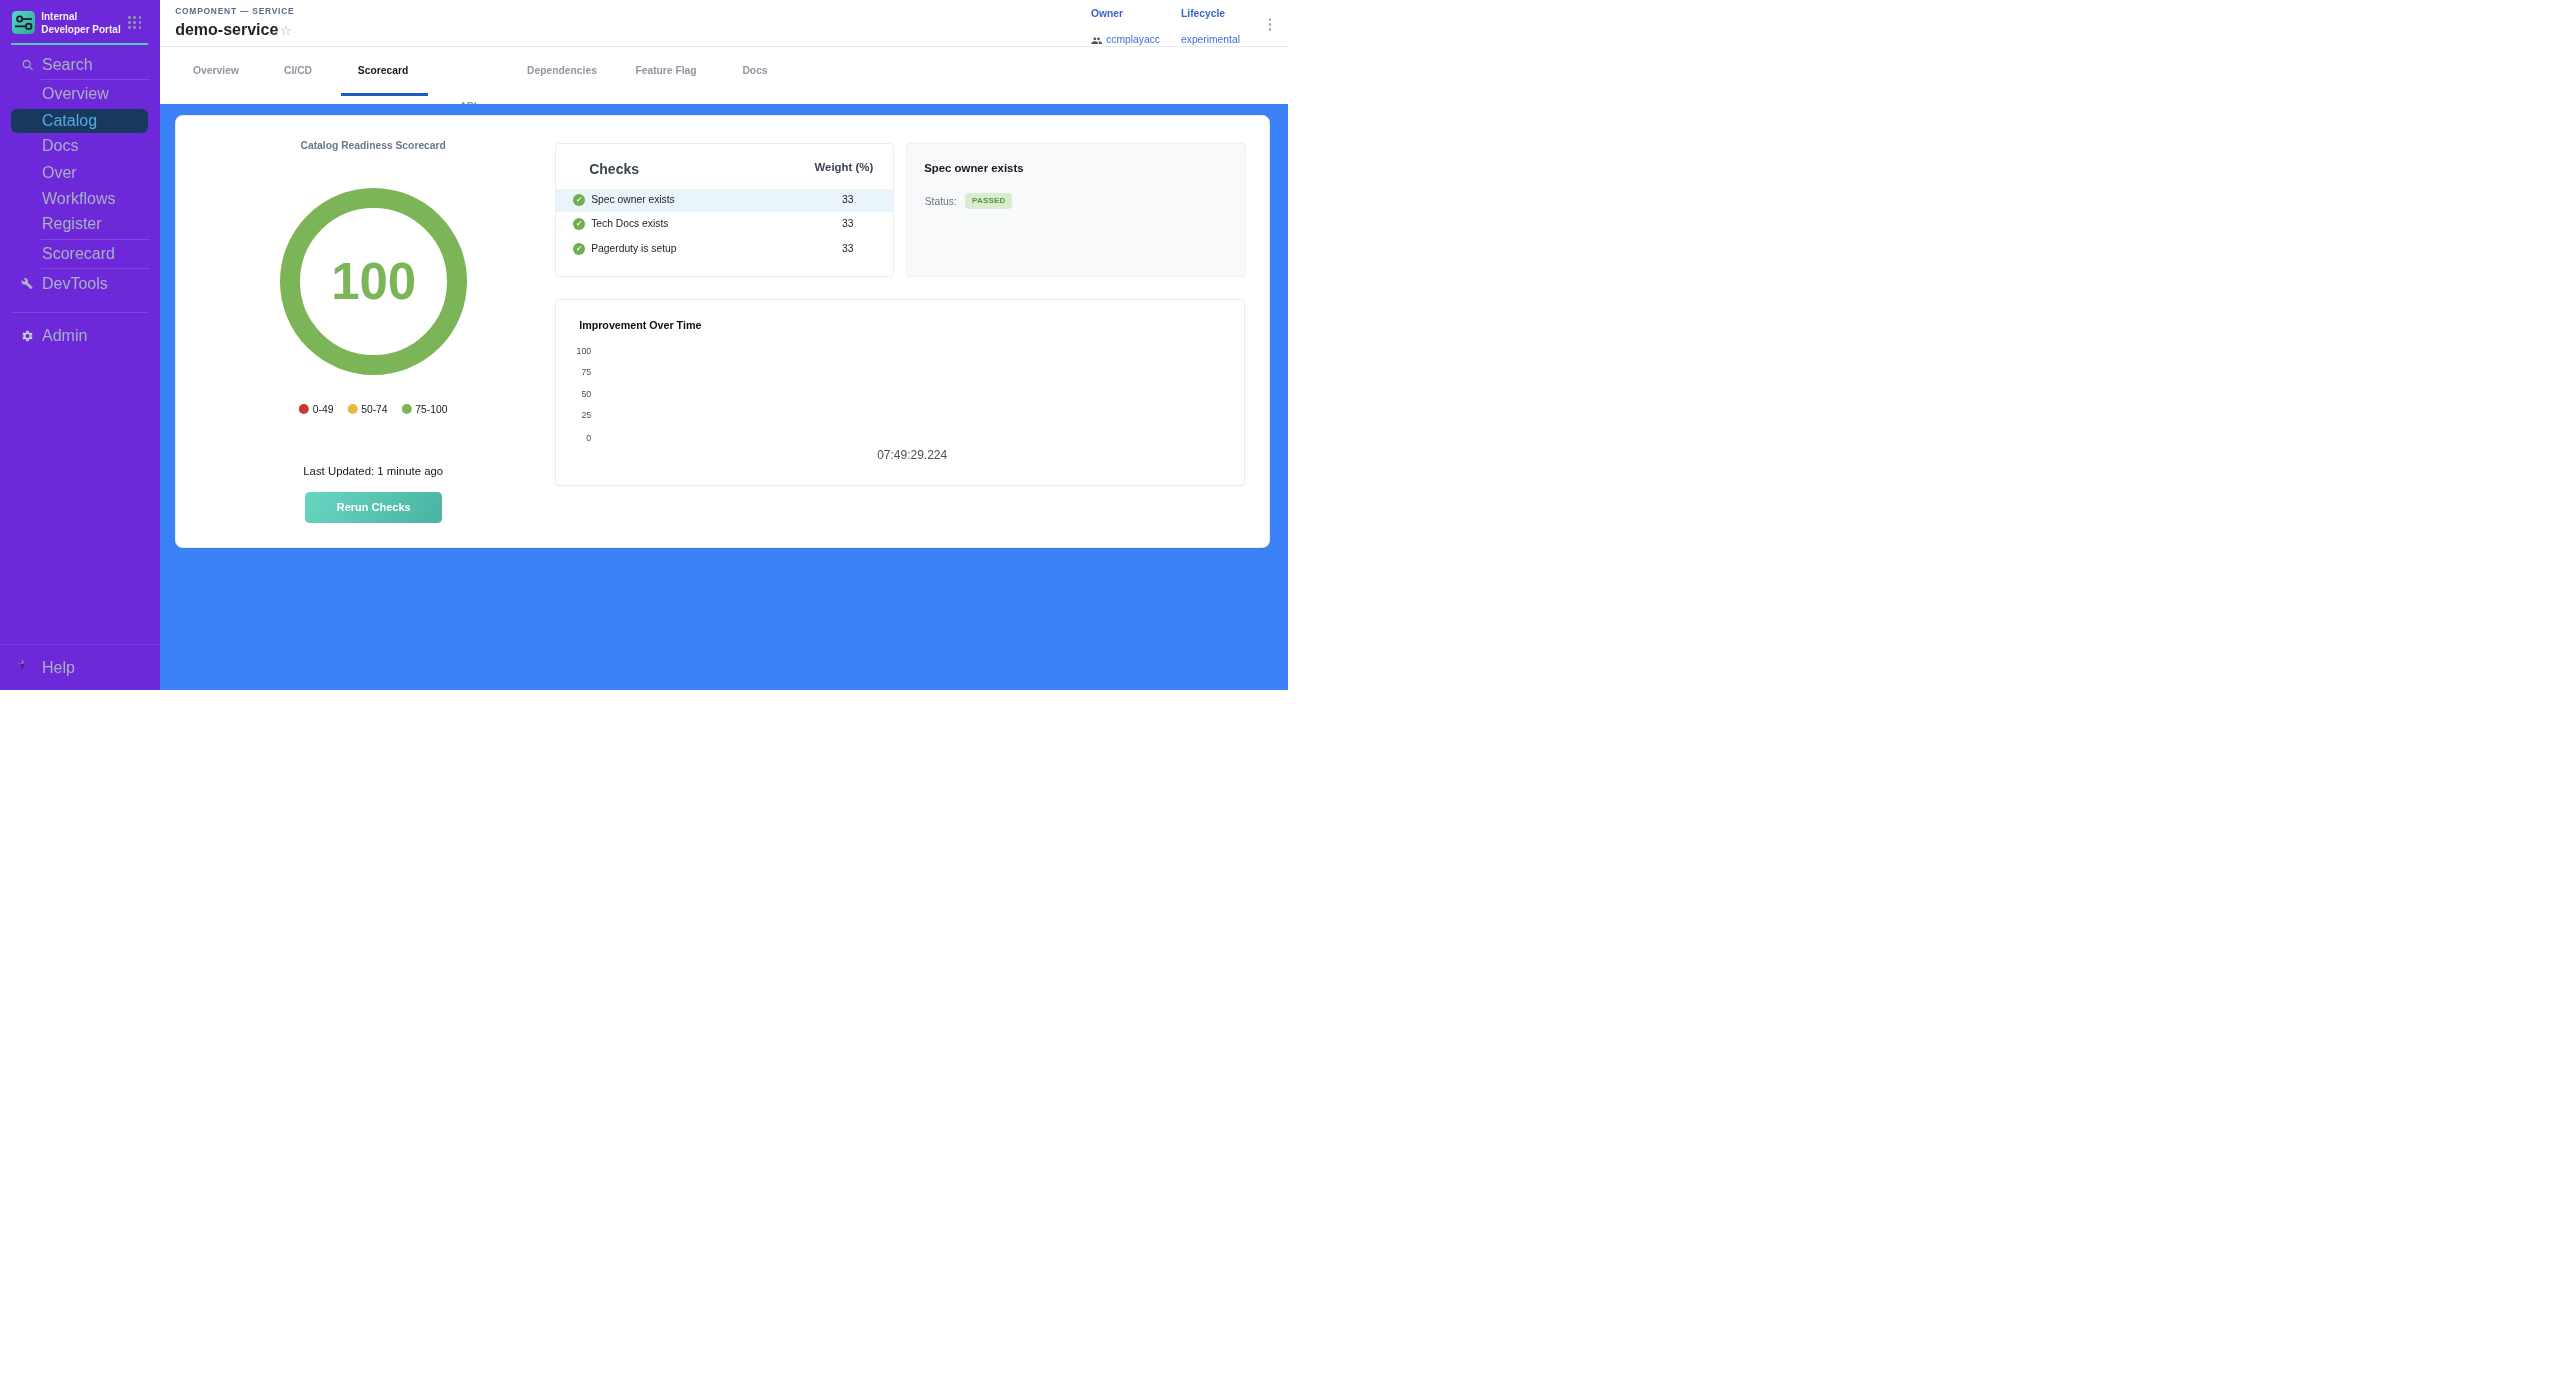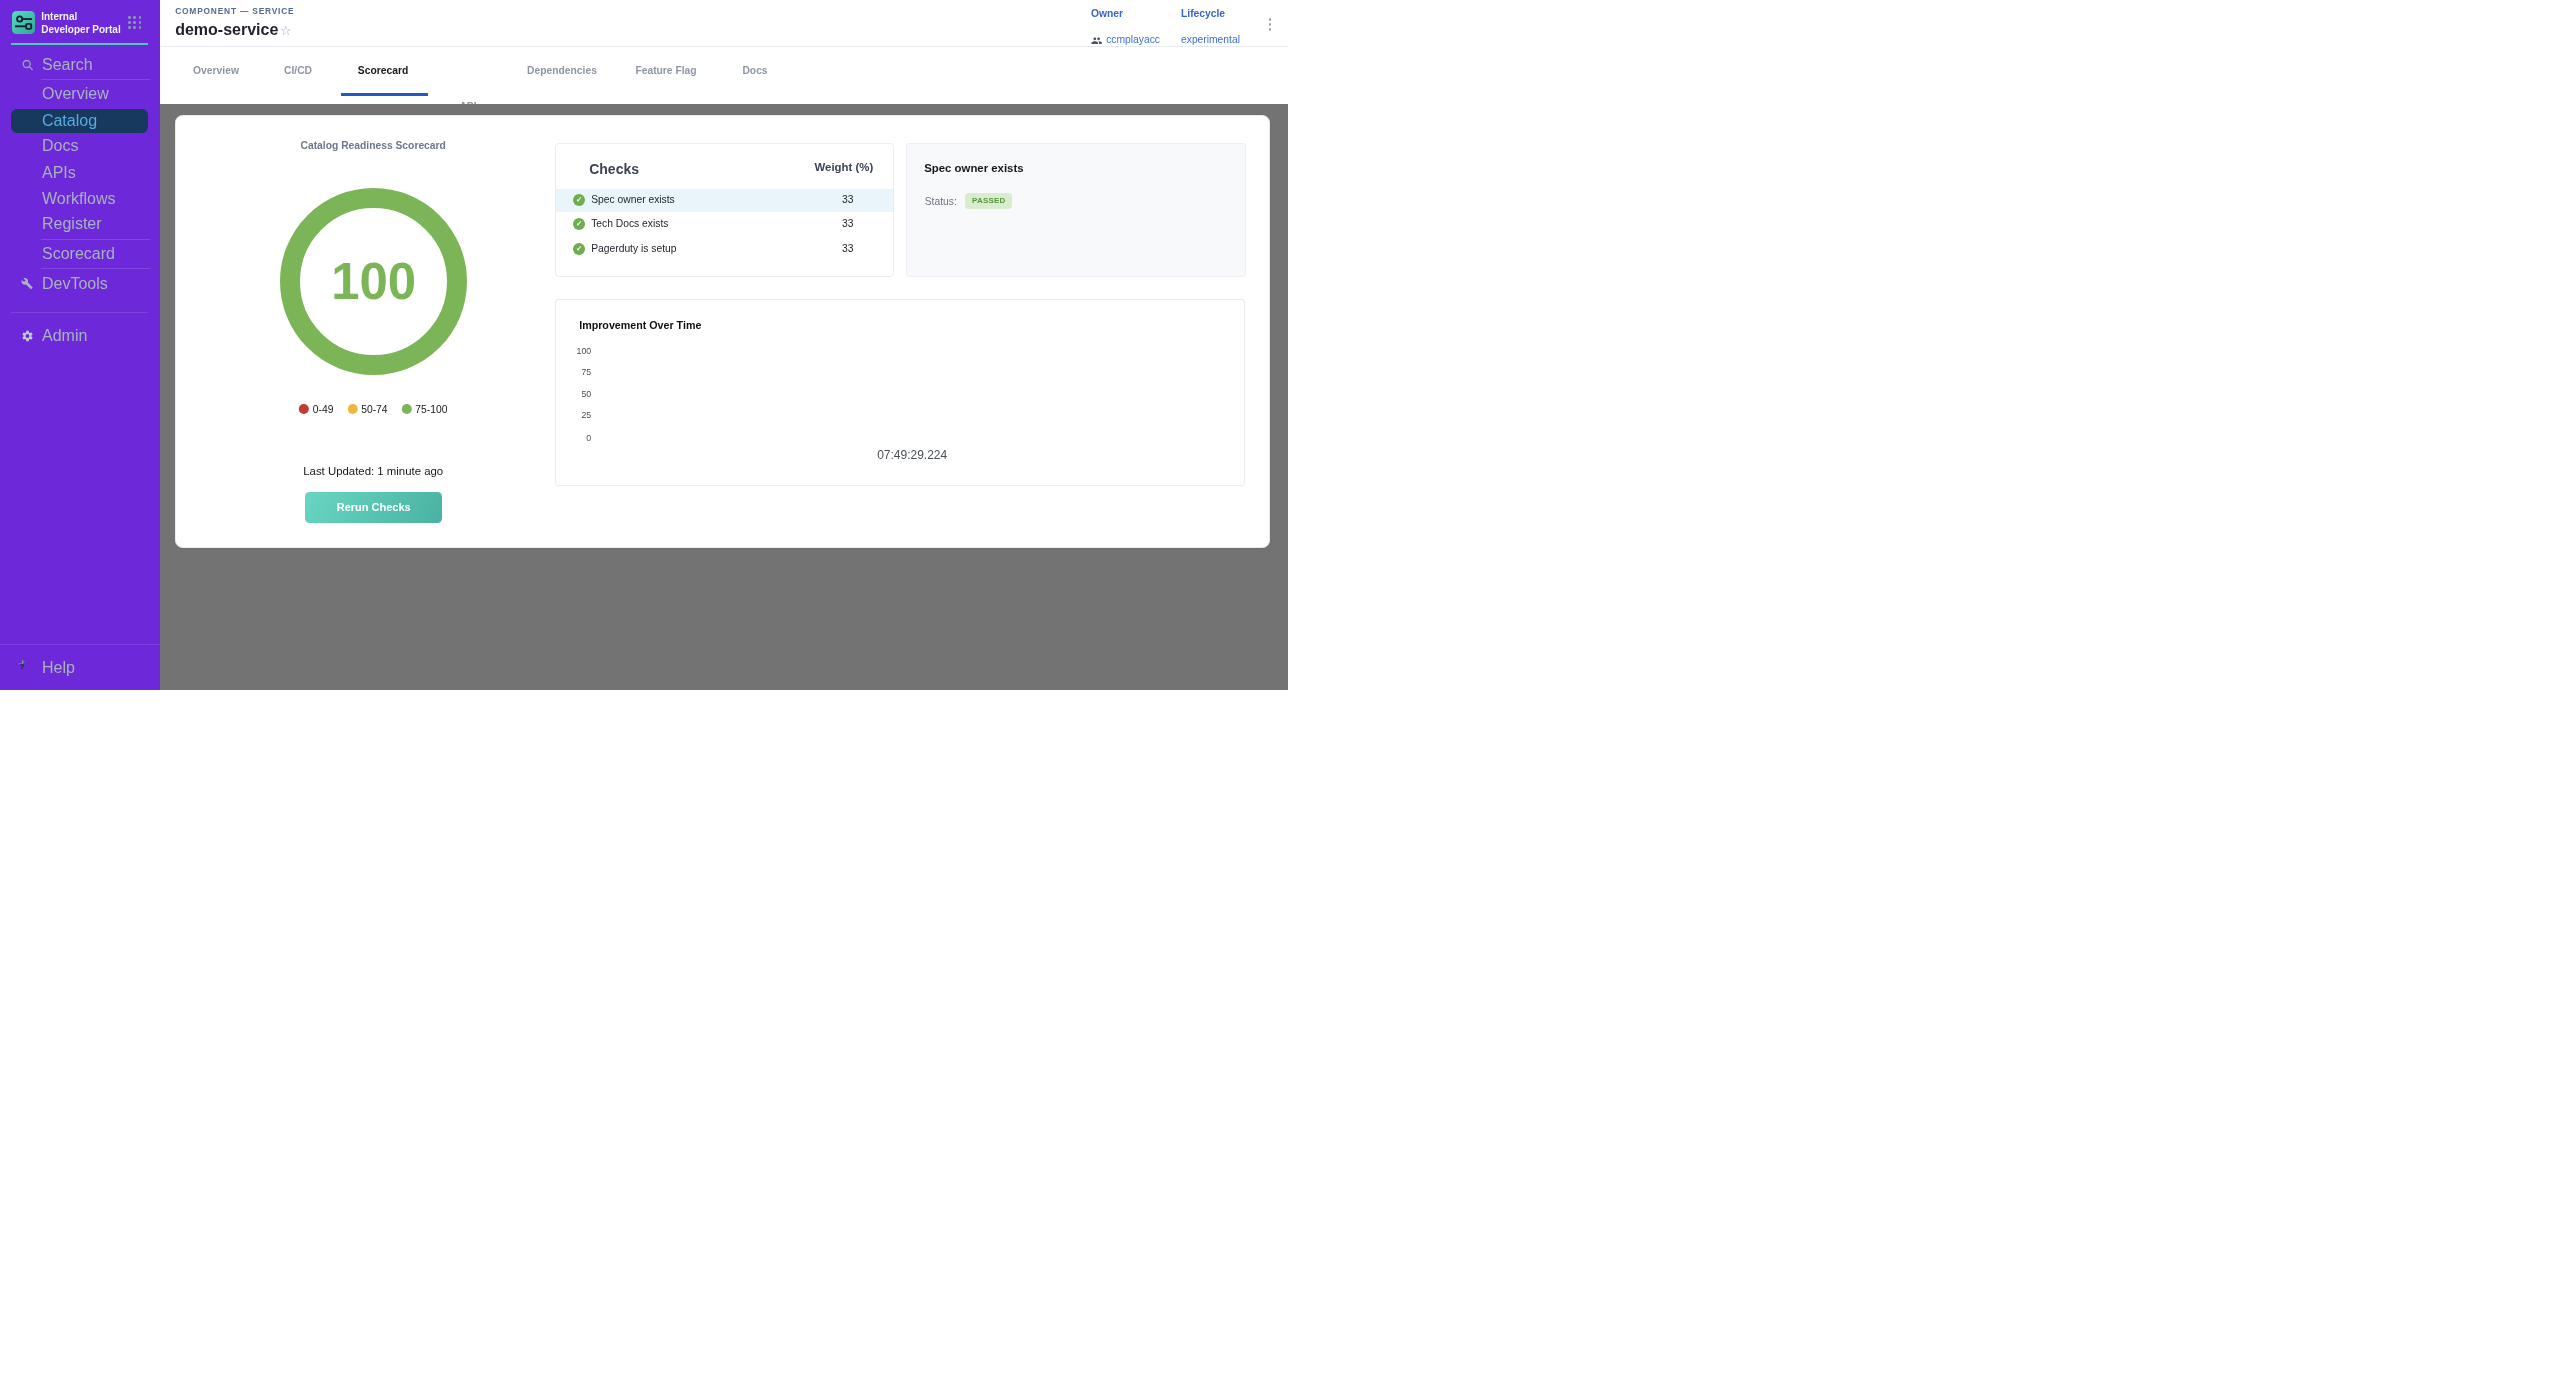--- a/index.html
+++ b/index.html
@@ -51,21 +51,21 @@
   .kebab i { width:2.7px; height:2.7px; border-radius:50%; background:#a0a6b1; }
 
   
   .tabbar { position:absolute; left:160px; top:47px; width:1128px; height:56px; background:#fff; }
   .tab { position:absolute; top:18.3px; transform:translateX(-50%); font-size:10.3px; font-weight:700;
          color:#8f96a3; cursor:pointer; white-space:nowrap; }
   .tab.active { color:#17191e; }
   .tab-underline { position:absolute; left:181px; top:46px; width:87px; height:2.7px; background:#1f5bc4; }
 
   
-  .content { position:absolute; left:160px; top:104px; width:1128px; height:586px; background:#737373; }
+  .content { position:absolute; left:160px; top:104px; width:1128px; height:586px; background:#3b82f6; }
   .outer-card { position:absolute; left:15.2px; top:10.7px; width:1095px; height:433px; background:#fff;
                 border:0.8px solid #e9ecf1; border-radius:7.6px; box-shadow:0 0.8px 2.3px rgba(20,30,60,.04); }
 
   
   .sc-title { position:absolute; left:197px; top:24.4px; transform:translateX(-50%); font-size:10.3px;
               font-weight:700; color:#6b7790; white-space:nowrap; }
   .ring { position:absolute; left:104px; top:72px; width:187px; height:187px; border-radius:50%;
           border:20.6px solid #7cb557; display:flex; align-items:center; justify-content:center; }
   .ring-score { font-size:51px; font-weight:700; color:#7cb557; }
   .legend { position:absolute; left:197px; top:288px; transform:translateX(-50%); display:flex;
@@ -142,21 +142,21 @@
         <circle cx="6.2" cy="6.2" r="4.6" fill="none" stroke="#9aa4b5" stroke-width="1.7"></circle>
         <line x1="9.8" y1="9.8" x2="13.6" y2="13.6" stroke="#9aa4b5" stroke-width="1.7" stroke-linecap="round"></line>
       </svg>
     </span>
     <div class="sb-item" style="top:65px;">Search</div>
     <div class="sb-div" style="top:79px;"></div>
 
     <div class="sb-item" style="top:94px;">Overview</div>
     <div class="sb-item active-pill" style="top:109px; transform:none;">Catalog</div>
     <div class="sb-item" style="top:146px;">Docs</div>
-    <div class="sb-item" style="top:173px;">APIs</div>
+    <div class="sb-item" style="top:173px;">Over</div>
     <div class="sb-item" style="top:199px;">Workflows</div>
     <div class="sb-item" style="top:224px;">Register</div>
     <div class="sb-div" style="top:239px;"></div>
     <div class="sb-item" style="top:254px;">Scorecard</div>
     <div class="sb-div" style="top:268px;"></div>
 
     <span class="sb-icon" style="top:284px;">
       <svg width="12.2" height="12.2" viewBox="0 0 24 24" fill="#aab3c2">
         <path d="M22.7 19l-9.1-9.1c.9-2.3.4-5-1.5-6.9-2-2-5-2.4-7.4-1.3L9 6 6 9 1.6 4.7C.4 7.1.9 10.1 2.9 12.1c1.9 1.9 4.6 2.4 6.9 1.5l9.1 9.1c.4.4 1 .4 1.4 0l2.3-2.3c.5-.4.5-1 .1-1.4z"></path>
       </svg>

